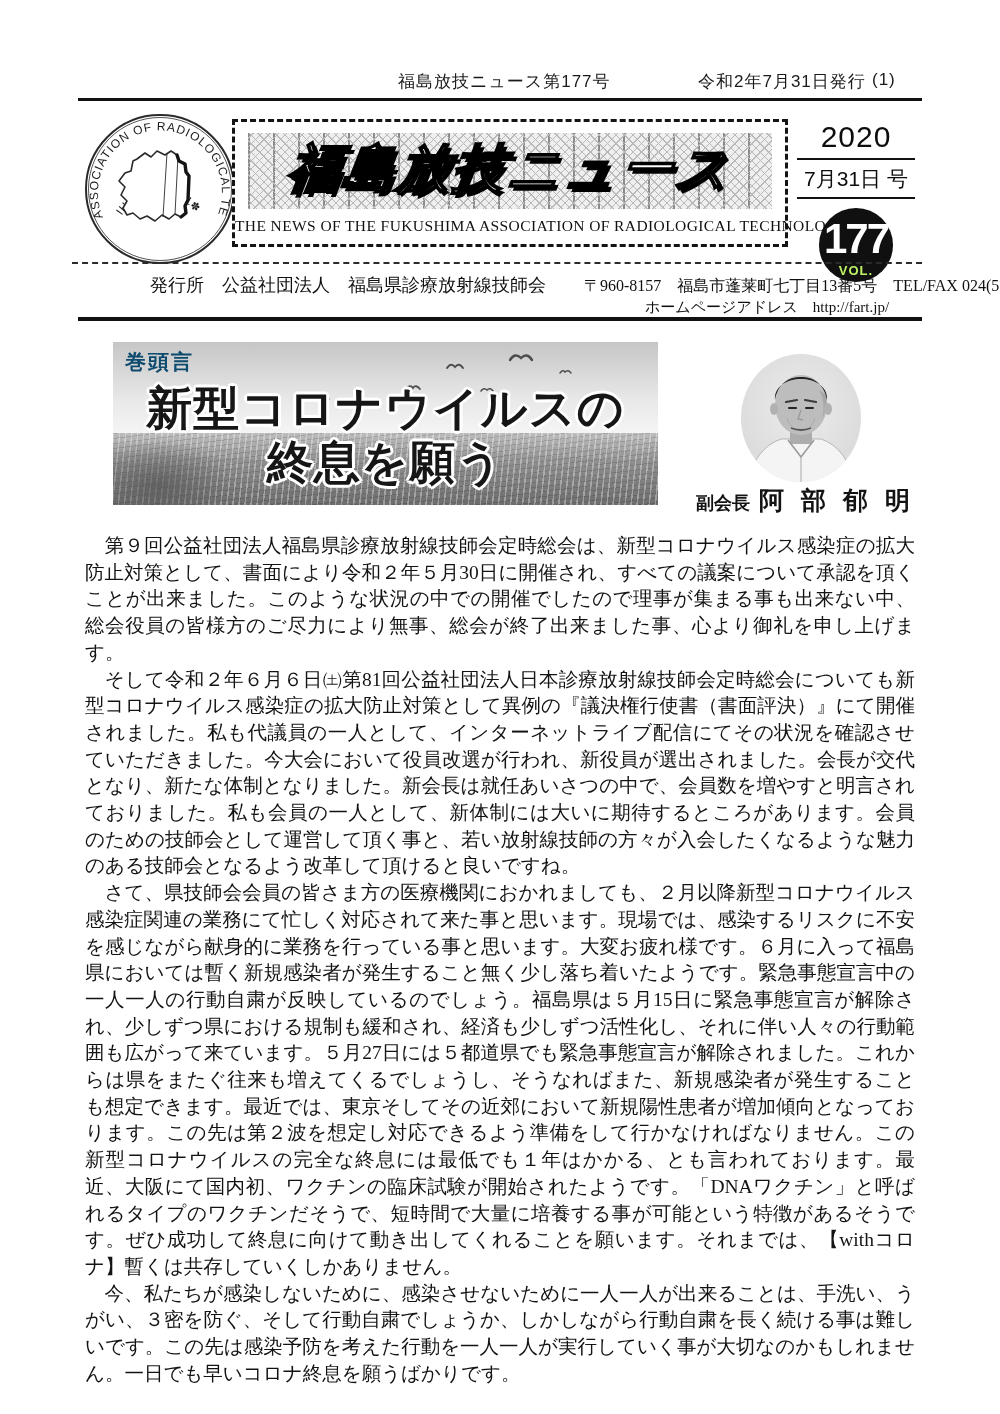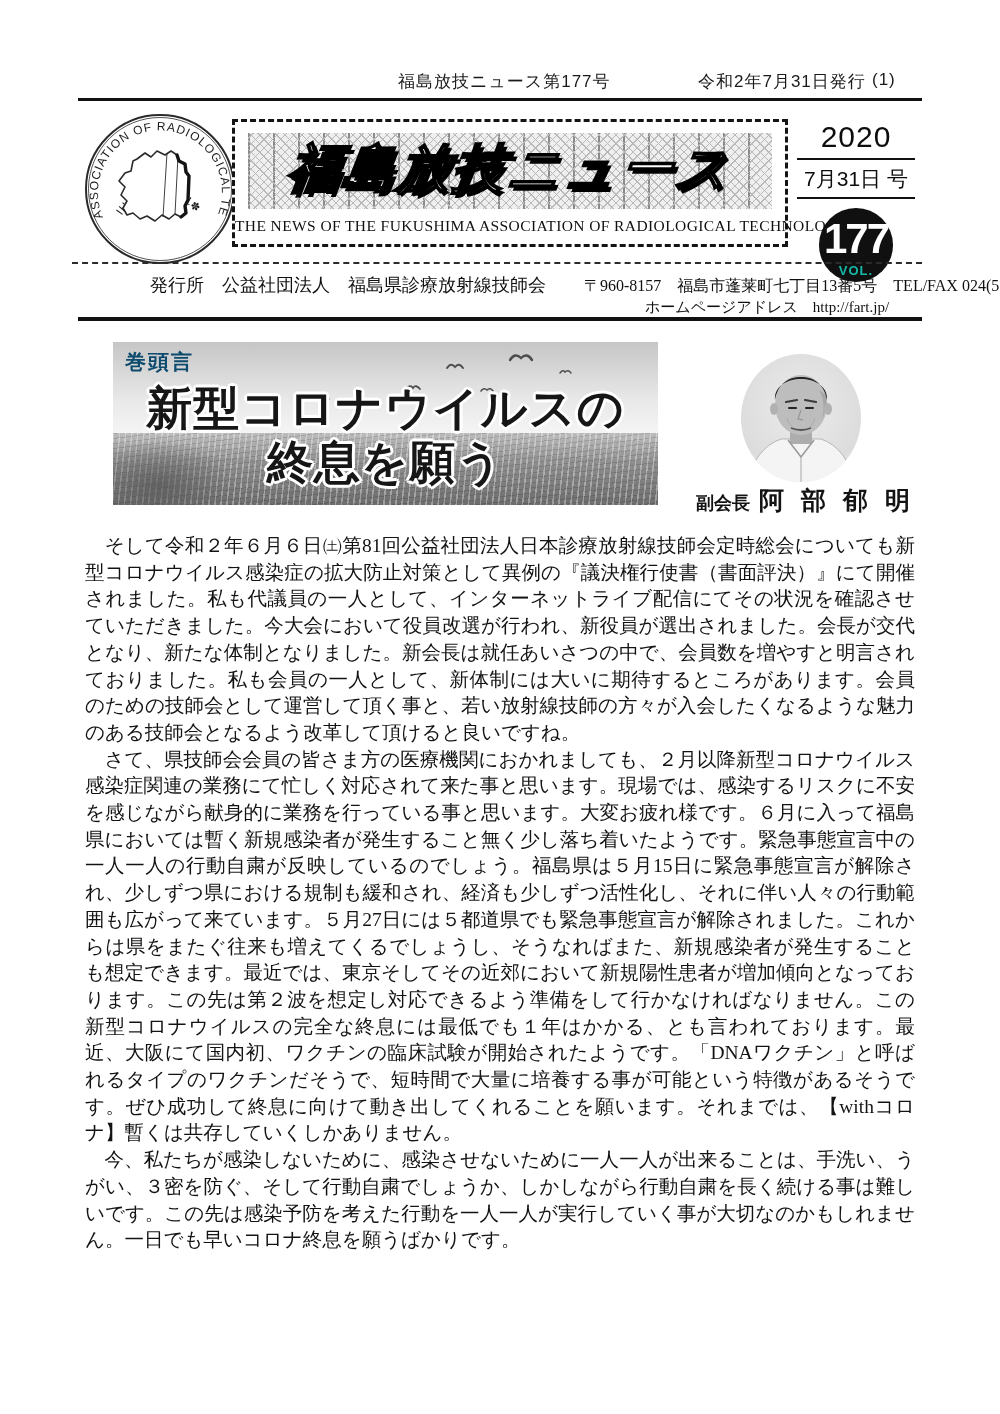--- a/index.html
+++ b/index.html
@@ -32,21 +32,21 @@
      font-family:"Liberation Serif",serif;font-size:15.5px;letter-spacing:.4px;color:#101010;}
 
   
   .issuecol{position:absolute;left:797px;top:120px;width:118px;text-align:center;}
   .iy{font-size:30px;letter-spacing:1px;color:#0d0d0d;}
   .ihr{height:2px;background:#111;margin:4px 0 5px;}
   .idt{font-size:21px;color:#0d0d0d;white-space:nowrap;}
   .badge{position:relative;width:74px;height:74px;margin:9px auto 0;border-radius:50%;background:#101010;}
   .badge .num{position:absolute;left:0;right:0;top:7px;text-align:center;color:#fff;
      font-size:42px;font-weight:bold;letter-spacing:-2px;}
-  .badge .vol{position:absolute;left:0;right:0;bottom:4px;color:#14b8a6;
+  .badge .vol{position:absolute;left:0;right:0;bottom:4px;color:#bef264;
      font-size:13px;font-weight:bold;letter-spacing:1px;}
 
   
   .rule-dash{position:absolute;left:72px;top:262px;width:850px;border-top:2px dashed #2b2b2b;}
   .pubrow{position:absolute;left:150px;top:273px;width:770px;display:flex;gap:38px;align-items:baseline;
      font-family:"Liberation Serif",serif;white-space:nowrap;}
   .pub-org{font-size:18px;color:#101010;}
   .pub-addr{font-size:16px;color:#101010;}
   .homerow{position:absolute;left:645px;top:298px;font-family:"Liberation Serif",serif;font-size:15px;color:#101010;white-space:nowrap;}
   .rule-thick{position:absolute;left:78px;top:317px;width:844px;height:4px;background:#111;}
@@ -190,18 +190,19 @@
       <path d="M54,76 Q64,80 74,76" fill="none" stroke="#555555" stroke-width="1.8"></path>
       <path d="M50,66 Q52,72 55,75 M78,66 Q76,72 73,75" fill="none" stroke="#aaaaaa" stroke-width="1"></path>
     </g>
   </svg>
   <div class="caption">
     <span class="cap-title">副会長</span>
     <span class="cap-name">阿部郁明</span>
   </div>
 
   <main class="bodytext">
+    <p>　第９回公益社団法人福島県診療放射線技師会定時総会は、新型コロナウイルス感染症の拡大防止対策として、書面により令和２年５月30日に開催され、すべての議案について承認を頂くことが出来ました。このような状況の中での開催でしたので理事が集まる事も出来ない中、総会役員の皆様方のご尽力により無事、総会が終了出来ました事、心より御礼を申し上げます。</p>
     <p>　そして令和２年６月６日㈯第81回公益社団法人日本診療放射線技師会定時総会についても新型コロナウイルス感染症の拡大防止対策として異例の『議決権行使書（書面評決）』にて開催されました。私も代議員の一人として、インターネットライブ配信にてその状況を確認させていただきました。今大会において役員改選が行われ、新役員が選出されました。会長が交代となり、新たな体制となりました。新会長は就任あいさつの中で、会員数を増やすと明言されておりました。私も会員の一人として、新体制には大いに期待するところがあります。会員のための技師会として運営して頂く事と、若い放射線技師の方々が入会したくなるような魅力のある技師会となるよう改革して頂けると良いですね。</p>
     <p>　さて、県技師会会員の皆さま方の医療機関におかれましても、２月以降新型コロナウイルス感染症関連の業務にて忙しく対応されて来た事と思います。現場では、感染するリスクに不安を感じながら献身的に業務を行っている事と思います。大変お疲れ様です。６月に入って福島県においては暫く新規感染者が発生すること無く少し落ち着いたようです。緊急事態宣言中の一人一人の行動自粛が反映しているのでしょう。福島県は５月15日に緊急事態宣言が解除され、少しずつ県における規制も緩和され、経済も少しずつ活性化し、それに伴い人々の行動範囲も広がって来ています。５月27日には５都道県でも緊急事態宣言が解除されました。これからは県をまたぐ往来も増えてくるでしょうし、そうなればまた、新規感染者が発生することも想定できます。最近では、東京そしてその近郊において新規陽性患者が増加傾向となっております。この先は第２波を想定し対応できるよう準備をして行かなければなりません。この新型コロナウイルスの完全な終息には最低でも１年はかかる、とも言われております。最近、大阪にて国内初、ワクチンの臨床試験が開始されたようです。「DNAワクチン」と呼ばれるタイプのワクチンだそうで、短時間で大量に培養する事が可能という特徴があるそうです。ぜひ成功して終息に向けて動き出してくれることを願います。それまでは、【withコロナ】暫くは共存していくしかありません。</p>
     <p>　今、私たちが感染しないために、感染させないために一人一人が出来ることは、手洗い、うがい、３密を防ぐ、そして行動自粛でしょうか、しかしながら行動自粛を長く続ける事は難しいです。この先は感染予防を考えた行動を一人一人が実行していく事が大切なのかもしれません。一日でも早いコロナ終息を願うばかりです。</p>
   </main>
 
 </div>
 
 </body></html>

